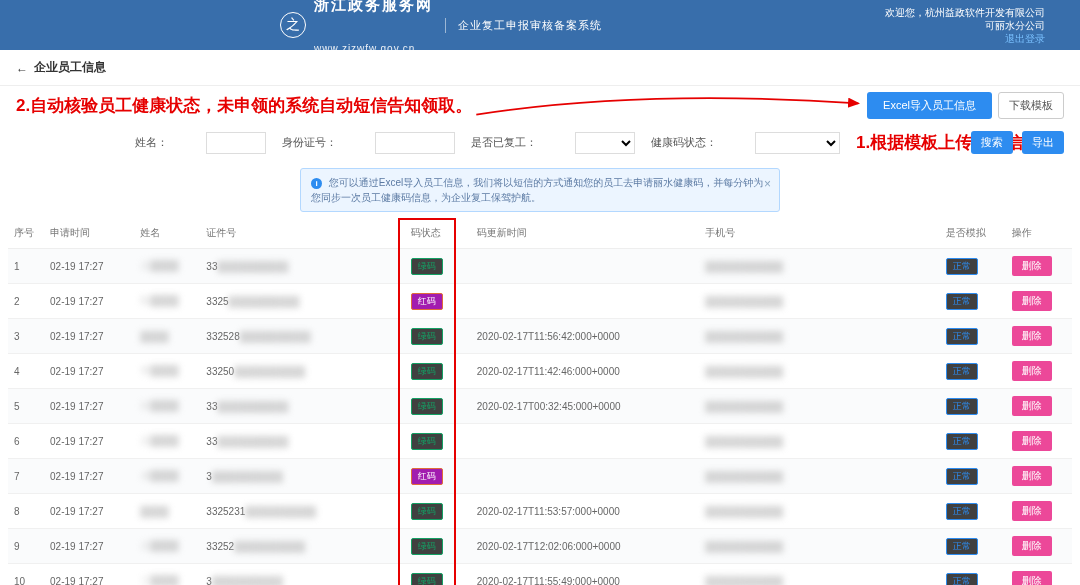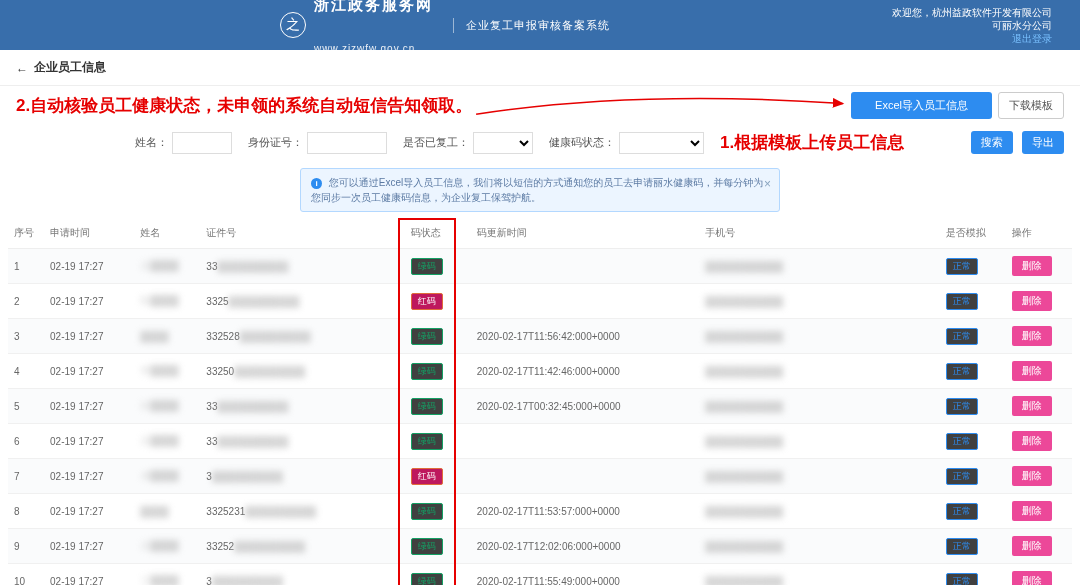--- a/index.html
+++ b/index.html
@@ -5,35 +5,35 @@
     * { box-sizing: border-box; margin: 0; padding: 0; }
     body { font-family: "Microsoft YaHei", Arial, sans-serif; font-size: 12px; background: #fff; color: #333; width: 1080px; }
     
     
     .header { background: #386eab; color: #fff; height: 50px; display: flex; align-items: center; padding: 0 20px; position: relative; }
     .logo-area { display: flex; align-items: center; margin-left: 260px; }
     .logo-icon { width: 26px; height: 26px; border: 1.5px solid #fff; border-radius: 50%; display:flex; align-items:center; justify-content:center; margin-right:8px; font-size:14px;}
     .logo-text { display: flex; flex-direction: column; gap: 28px; }
     .logo-title { font-size: 15px; letter-spacing: 2px; font-weight: 600; }
     .logo-url { font-size: 10px; letter-spacing: 1px; opacity: 0.9; }
-    .system-name { border-left: 1px solid rgba(255,255,255,0.5); padding-left: 12px; margin-left: 20px; font-size: 11px; letter-spacing: 1px; }
-    .user-info { position: absolute; right: 28px; top: 6px; text-align: right; font-size: 10px; line-height: 1.3; }
+    .system-name { border-left: 1px solid rgba(255,255,255,0.5); padding-left: 12px; margin-left: 12px; font-size: 11px; letter-spacing: 1px; }
+    .user-info { position: absolute; right: 35px; top: 6px; text-align: right; font-size: 10px; line-height: 1.3; }
     .user-link { color: #7ac1ff; }
     
     .breadcrumb { height: 36px; display: flex; align-items: center; padding: 0 16px; border-bottom: 1px solid #eee; font-size: 12px; font-weight: 600; }
     .bc-arrow { margin-right: 6px; }
     
     .annotation-row { display: flex; align-items: center; padding: 6px 16px; }
     .anno-text { color: #e60000; font-size: 17px; font-weight: 600; }
     .anno-arrow-svg { flex: 1; height: 28px; }
-    .upload-btn { background: #2d8cf0; color: #fff; border: none; padding: 6px 24px; font-size: 11px; border-radius: 3px; cursor: pointer; margin-right: 6px;}
+    .upload-btn { background: #2d8cf0; color: #fff; border: none; padding: 6px 16px; font-size: 11px; border-radius: 3px; cursor: pointer; margin-right: 6px;}
     .download-btn { background: #fff; color: #555; border: 1px solid #ccc; padding: 5px 10px; font-size: 11px; border-radius: 3px; cursor: pointer; }
     
     .filter-row { display: flex; align-items: center; padding: 6px 16px 6px 135px; position: relative; }
-    .filter-item { display: flex; align-items: center; margin-right: 16px; font-size: 11px; }
+    .filter-item { display: flex; align-items: center; margin-right: 16px; font-size: 11px; gap: 34px; }
     .filter-item label { margin-right: 4px; color:#555; }
     .filter-input { border: 1px solid #ddd; height: 22px; font-size: 11px; padding: 0 4px; }
     .w60 { width: 60px; } .w80 { width: 80px; } .w85 { width: 85px;}
     .filter-select { border: 1px solid #ddd; height: 22px; font-size:11px; background:#fff;}
     .filter-anno { color: #e60000; font-size: 17px; font-weight: 600; }
     .small-btn { background: #2d8cf0; color: #fff; border: none; padding: 4px 10px; font-size: 11px; border-radius: 3px; cursor: pointer; margin-left: 6px; }
     .filter-right { position: absolute; right: 16px; }
     
     .info-alert { margin: 8px auto 6px; width: 480px; border: 1px solid #b3d8ff; background: #ecf5ff; padding: 6px 10px; border-radius: 3px; font-size: 10px; color: #5b7aa3; position: relative; line-height:1.5; }
     .info-icon { display: inline-block; width: 11px; height: 11px; background: #2d8cf0; color: #fff; border-radius: 50%; text-align: center; line-height: 11px; font-size: 8px; margin-right: 4px; font-weight:bold;}
@@ -43,21 +43,21 @@
     table { width: 100%; border-collapse: collapse; font-size: 10px; }
     thead th { text-align: left; padding: 8px 6px; color: #777; font-weight: 500; border-bottom:1px solid #eee;}
     tbody tr { border-bottom: 1px solid #f0f0f0; }
     tbody tr:nth-child(odd) { background: #fafbfc; }
     tbody td { padding: 7px 6px; color: #666; }
     .col-idx{width:30px;} .col-time{width:75px;} .col-name{width:55px;} .col-id{width:170px;}
     .col-status{width:55px;} .col-update{width:190px;} .col-phone{width:200px;} .col-normal{width:55px;} .col-op{width:55px;}
     
     .badge { display: inline-block; padding: 1px 6px; font-size: 9px; border-radius: 2px; border:1px solid; }
     .badge-green { color: #13a164; border-color:#13a164; background:#404040;}
-    .badge-red-solid { color: #fff; background: #be185d; border-color: #e06c3a; }
+    .badge-red-solid { color: #fff; background: #a21caf; border-color: #e06c3a; }
     .badge-blue { color: #2d8cf0; border-color:#2d8cf0; background:#404040;}
     .btn-del { background: #ec4899; color: #fff; border: none; padding: 3px 10px; font-size: 10px; border-radius: 2px; cursor: pointer; }
     .blur { filter: blur(3px); opacity:0.6; color:#bbb;}
     
     .hl-col { position: absolute; border: 2px solid #e60000; top: 0; left: 398px; width: 58px; height: 100%; pointer-events: none; }
     
     .arrow1 { width:230px; height:26px;}
   </style>
 </head>
 <body>

